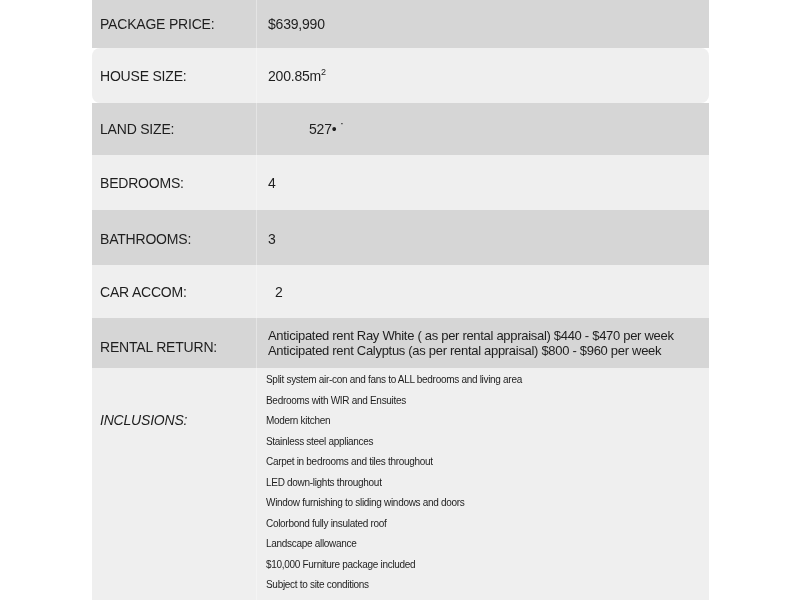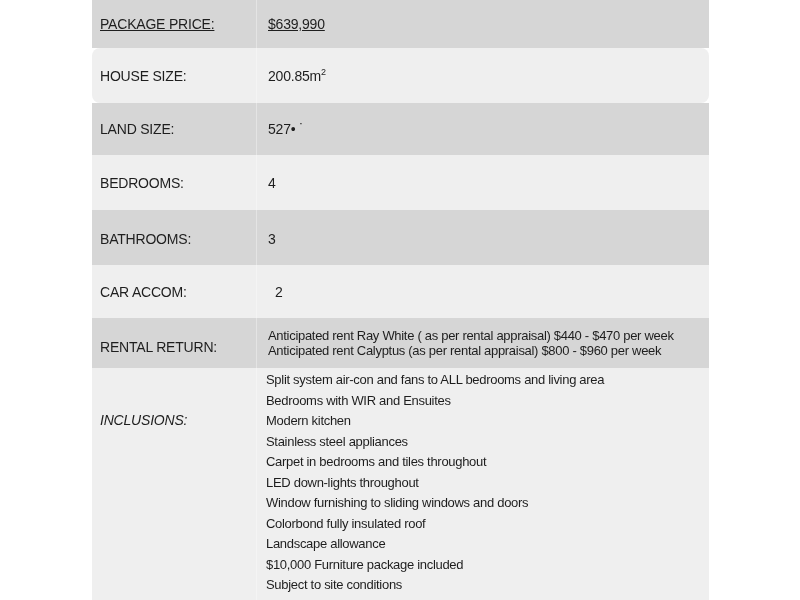--- a/index.html
+++ b/index.html
@@ -56,42 +56,42 @@
     }
     .inclusions-row .label {
       align-items: flex-start;
       padding-top: 44px;
       font-style: italic;
     }
     .inc-list {
       list-style: none;
       margin: 0;
       padding: 2px 0 0 9px;
-      font-size: 13px;
+      font-size: 10px;
       line-height: 20.5px;
       letter-spacing: -0.3px;
     }
     .inc-list li { margin: 0; padding: 0; }
   </style>
 </head>
 <body>
 
 <div class="table">
 
-  <div class="row dark" style="top:0;height:48px;text-decoration:underline;">
+  <div class="row dark" style="top:0;height:48px;">
     <div class="label">PACKAGE PRICE:</div>
     <div class="value">$639,990</div>
   </div>
 
   <div class="row light" style="top:48px;height:55px;border-radius:8px;">
     <div class="label">HOUSE SIZE:</div>
     <div class="value"><span>200.85m</span><sup>2</sup></div>
   </div>
 
-  <div class="row dark" style="top:103px;height:52px;">
+  <div class="row dark" style="top:103px;height:52px;gap:41px;">
     <div class="label">LAND SIZE:</div>
     <div class="value">527• ˙</div>
   </div>
 
   <div class="row light" style="top:155px;height:55px;">
     <div class="label">BEDROOMS:</div>
     <div class="value">4</div>
   </div>
 
   <div class="row dark" style="top:210px;height:58px;">

